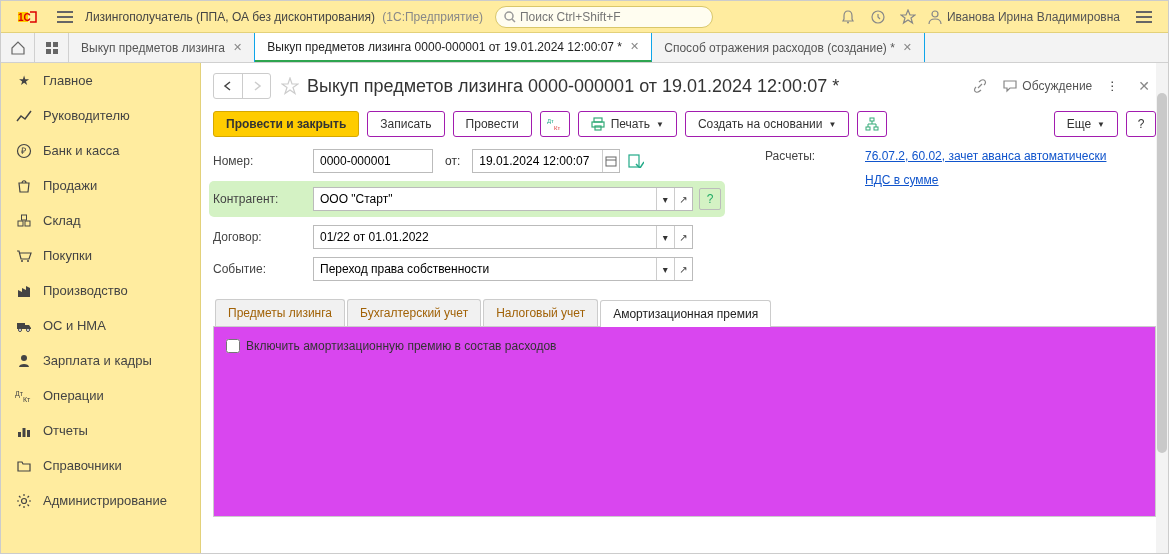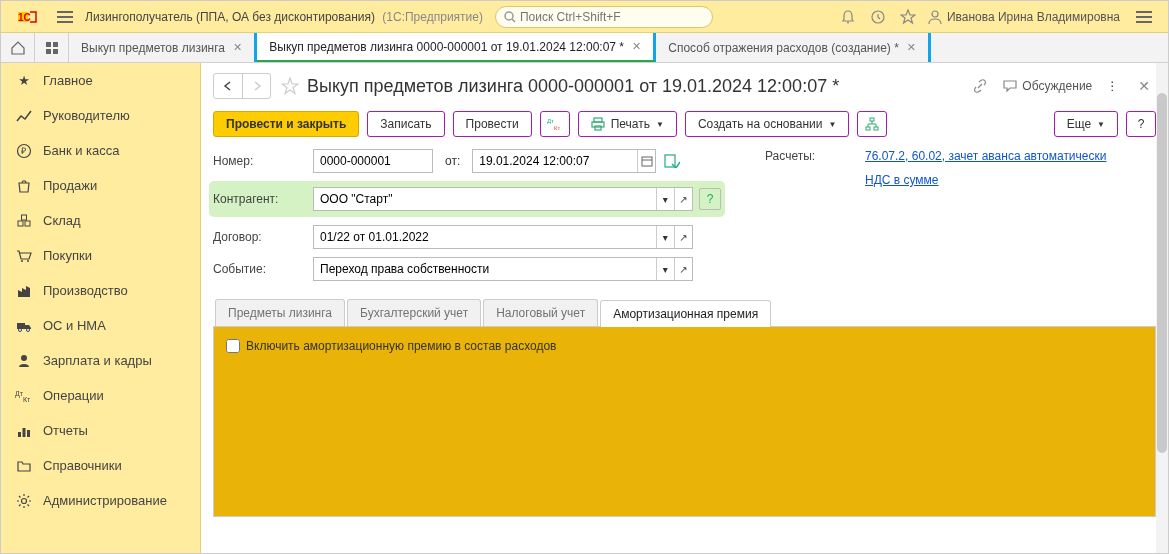--- a/index.html
+++ b/index.html
@@ -49,21 +49,21 @@
     .tabbar .home-btn, .tabbar .sections-btn {
       width:34px;
       display:flex; align-items:center; justify-content:center;
       border-right:1px solid #d0d0d0;
       cursor:pointer;
       background:#f3f3f3;
     }
     .tabbar .tab {
       display:flex; align-items:center;
       padding:0 12px;
-      border-right:3px solid #0ea5e9;
+      border-right:1px solid #0ea5e9;
       background:#f3f3f3;
       cursor:pointer;
       color:#555;
       position:relative;
       font-size:12px;
     }
     .tabbar .tab.active {
       background:#fff;
       color:#222;
       border-bottom:2px solid #2ea44f;
@@ -134,21 +134,21 @@
     .frow .lbl { width:100px; color:#444;}
     .frow.highlight { background:#d4f2c4; padding:6px 4px; margin-left:-4px; border-radius:5px;}
     .field {
       border:1px solid #bbb; height:24px; background:#fff;
       display:flex; align-items:center;
       font-size:12px;
     }
     .field input { border:none; outline:none; padding:0 6px; font-size:12px; width:100%; height:100%; background:transparent;}
     .field .fbtn { width:20px; height:100%; border-left:1px solid #ccc; display:flex; align-items:center; justify-content:center; cursor:pointer; font-size:10px;}
     .w-num { width:120px;}
-    .w-date { width:184px;justify-content:space-between;}
+    .w-date { width:148px;justify-content:space-between;}
     .w-long { width:380px;}
     .help-btn { width:22px; height:22px; border:1px solid #bbb; border-radius:2px; display:flex; align-items:center; justify-content:center; margin-left:6px; color:#2a6;}
     .link { color:#1155cc; text-decoration:underline; cursor:pointer;}
     .right-info { display:flex; margin-bottom:10px;}
     .right-info .lbl-r { width:100px; color:#444;}
 
     
     .subtabs {
       display:flex;
       border-bottom:1px solid #ccc;
@@ -157,29 +157,29 @@
     }
     .subtab {
       padding:6px 12px;
       border:1px solid #ccc;
       border-bottom:none;
       background:#f1f1f1;
       margin-right:2px;
       cursor:pointer;
       border-radius:3px 3px 0 0;
       font-size:12px;
-      color:#737373;
+      color:#a16207;
     }
     .subtab.active { background:#fff; color:#222; position:relative; top:1px;}
     .tabpanel {
       border:1px solid #ccc;
       border-top:none;
       padding:12px;
       height:190px;
-      background:#eab308;
+      background:#d946ef;
     }
     .checkbox-row { display:flex; align-items:center;}
     .checkbox-row input { margin-right:6px; width:14px; height:14px;}
 
     
     .vscroll { position:absolute; right:0; top:0; bottom:0; width:12px; background:#f3f3f3;}
     .vscroll .thumb { position:absolute; left:1px; right:1px; top:30px; height:360px; background:#c9c9c9; border-radius:6px;}
 
     .form-layout {
       display:flex;

